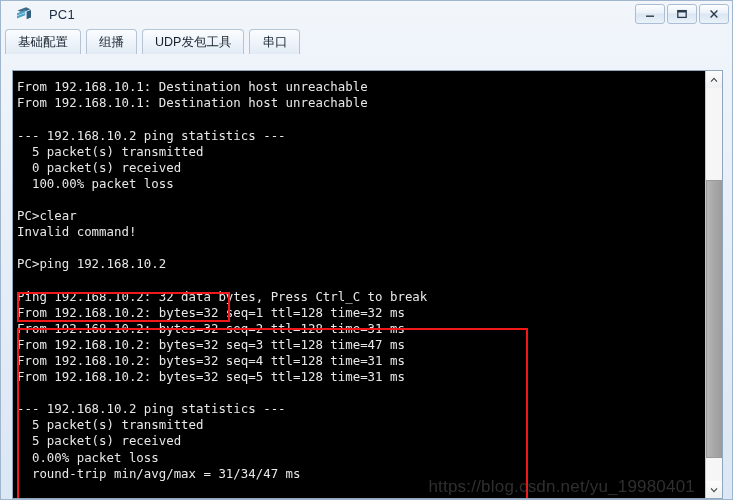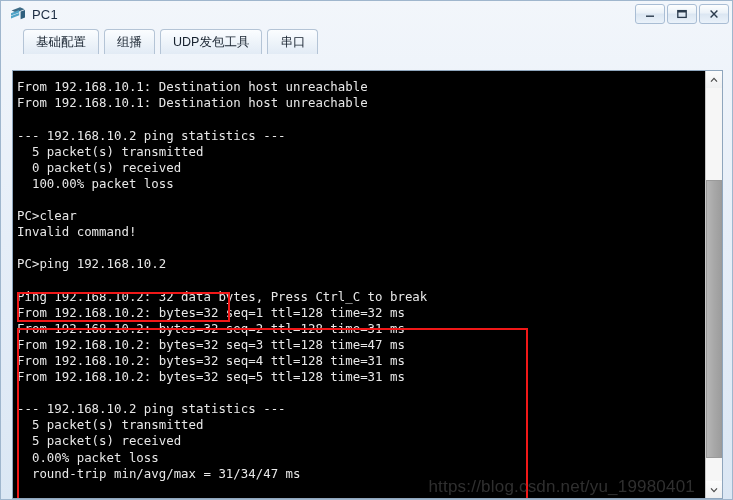--- a/index.html
+++ b/index.html
@@ -30,24 +30,24 @@
 
   .titlebar {
     position: absolute;
     left: 0; top: 0;
     width: 733px; height: 28px;
     box-sizing: border-box;
   }
 
   .title-left {
     position: absolute;
-    left: 8px; top: 4px;
+    left: 14px; top: 4px;
     display: flex;
     align-items: center;
-    gap: 5px;
+    gap: 16px;
   }
 
   .pc-icon { width: 18px; height: 18px; display: block; }
 
   .title-text {
     font-size: 13px;
     color: #1c2c42;
     font-family: "Liberation Sans", sans-serif;
     letter-spacing: .2px;
   }
@@ -72,21 +72,21 @@
   }
   .win-btn svg { display:block; }
 
   
   .tabstrip {
     position: absolute;
     left: 0; top: 28px;
     width: 733px; height: 28px;
     display: flex;
     align-items: flex-start;
-    padding-left: 22px;
+    padding-left: 4px;
     gap: 5px;
     box-sizing: border-box;
   }
 
   .tab {
     height: 25px;
     box-sizing: border-box;
     padding: 0 12px;
     display: flex;
     align-items: center;

